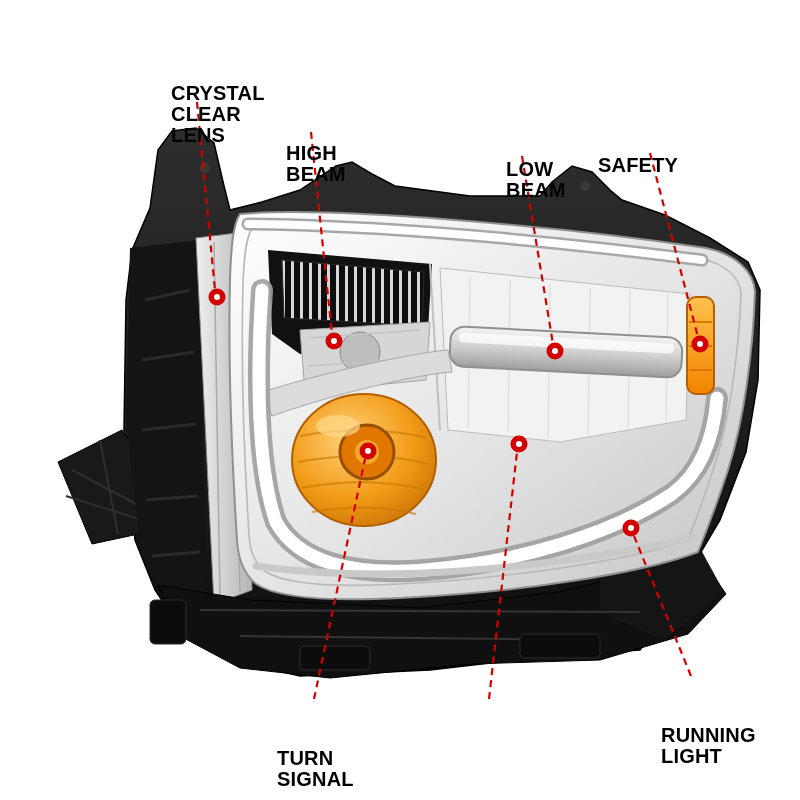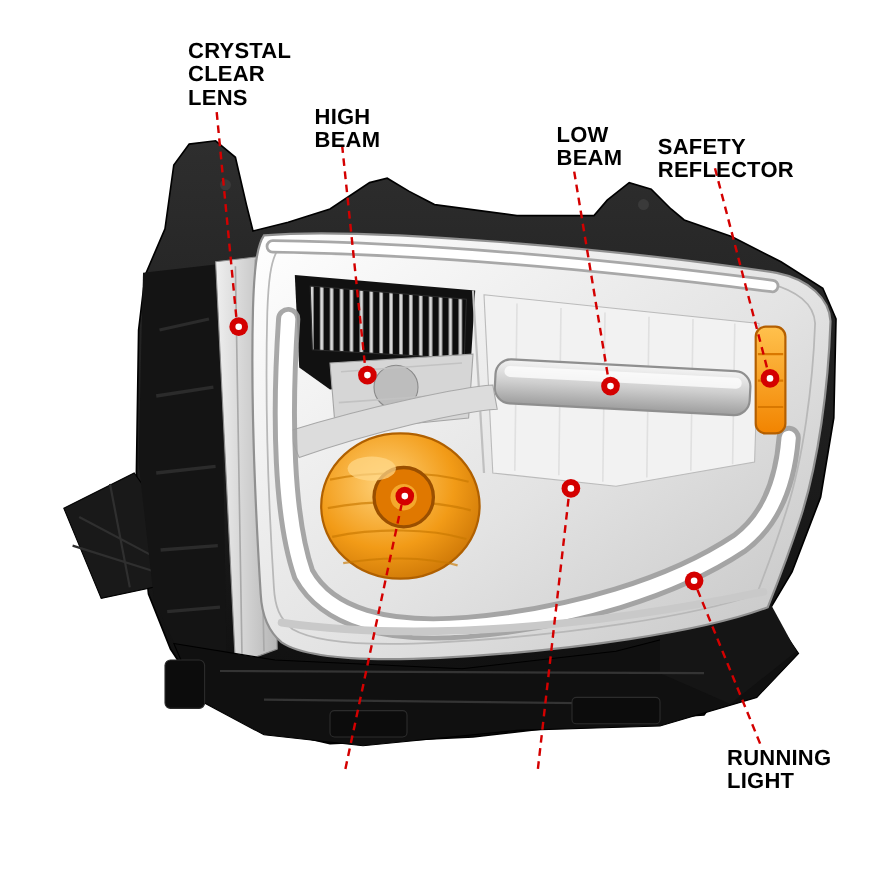--- a/index.html
+++ b/index.html
@@ -3,21 +3,21 @@
 <meta charset="utf-8">
 <style>
   html,body{margin:0;padding:0;background:#ffffff;}
   .stage{
     position:relative;width:800px;height:800px;background:#ffffff;overflow:hidden;
     font-family:"Liberation Sans",sans-serif;
   }
   .art{position:absolute;left:0;top:0;width:800px;height:800px;}
   .callout{
     position:absolute;color:#000000;font-weight:700;font-size:20px;line-height:21px;
-    letter-spacing:.2px;white-space:nowrap;text-transform:uppercase;
+    letter-spacing:.2px;white-space:nowrap;text-transform:uppercase;margin-top:46px;
   }
 </style>
 </head>
 <body>
 
 <div class="stage">
 
   <svg class="art" viewBox="0 0 800 800" aria-hidden="true">
     <defs>
       <linearGradient id="gradLens" x1="0" y1="0" x2="1" y2="1">
@@ -199,25 +199,28 @@
   <div class="callout" style="left:286px;top:97px">
     <div>HIGH</div>
     <div>BEAM</div>
   </div>
 
   <div class="callout" style="left:506px;top:113px">
     <div>LOW</div>
     <div>BEAM</div>
   </div>
 
-  <div class="callout" style="left:598px;top:124px">
+  <div class="callout" style="left:598px;top:109px">
     <div>SAFETY</div>
-    <div>REFLECTOR</div>
-  </div>
-
+  </div>
+
+  <div class="callout" style="left:277px;top:702px">
+    <div>TURN</div>
+    <div>SIGNAL</div>
+  </div>
 
 
   <div class="callout" style="left:661px;top:679px">
     <div>RUNNING</div>
     <div>LIGHT</div>
   </div>
 
 </div>
 
 </body></html>

